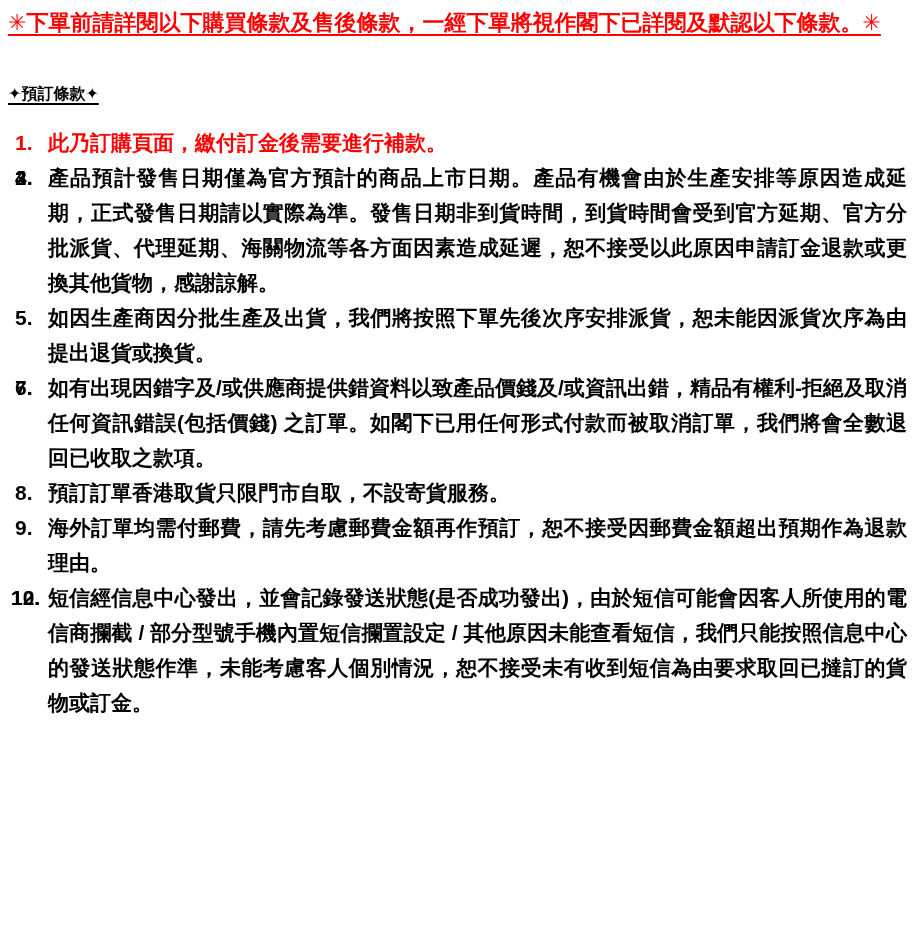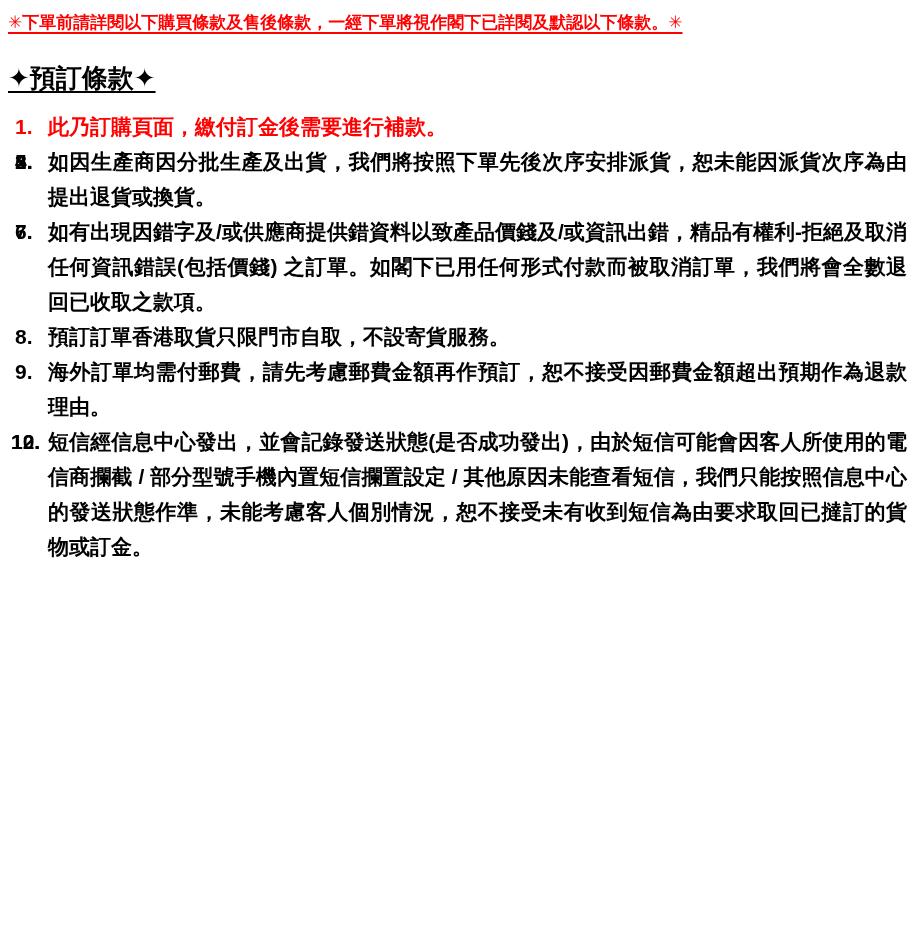--- a/index.html
+++ b/index.html
@@ -13,30 +13,30 @@
     background:#ffffff;
     font-family:"Liberation Sans","DejaVu Sans",sans-serif;
   }
   body{
     min-height:948px;
     padding:8px 6px 6px 8px;
     color:var(--black);
     font-weight:700;
   }
   .warning-banner{
-    font-size:17px;
+    font-size:22px;
     line-height:30px;
     color:var(--red);
     text-decoration:underline;
     text-decoration-thickness:2px;
     text-underline-offset:4px;
   }
   .section-title{
-    margin-top:26px;
-    font-size:26px;
+    margin-top:42px;
+    font-size:16px;
     line-height:28px;
     display:inline-block;
     color:var(--black);
     text-decoration:underline;
     text-decoration-thickness:2px;
     text-underline-offset:4px;
   }
   .terms{
     margin-top:17px;
     list-style:none;
@@ -74,21 +74,21 @@
   <div class="warning-banner">✳下單前請詳閱以下購買條款及售後條款，一經下單將視作閣下已詳閱及默認以下條款。✳</div>
 
   <div>
     <span class="section-title">✦預訂條款✦</span>
   </div>
 
   <ol class="terms" id="terms-list">
       <li class="term red"><span class="num">1.</span><span><span class="seg">此乃訂購頁面，繳付訂金後需要進行補款。</span></span></li>
       <li class="term"><span class="num">2.</span></li>
       <li class="term"><span class="num">3.</span></li>
-      <li class="term"><span class="num">4.</span></li>
+      <li class="term"><span class="num">4.</span><span><span class="seg">產品預計發售日期僅為官方預計的商品上市日期。產品有機會由於生產安排等原因造成延期，正式發售日期請以實際為準。發售日期非到貨時間，到貨時間會受到官方延期、官方分批派貨、代理延期、海關物流等各方面因素造成延遲，恕不接受以此原因申請訂金退款或更換其他貨物，感謝諒解。</span></span></li>
       <li class="term"><span class="num">5.</span><span><span class="seg">如因生產商因分批生產及出貨，我們將按照下單先後次序安排派貨，恕未能因派貨次序為由提出退貨或換貨。</span></span></li>
       <li class="term"><span class="num">6.</span></li>
       <li class="term"><span class="num">7.</span><span><span class="seg">如有出現因錯字及/或供應商提供錯資料以致產品價錢及/或資訊出錯，精品有權利-拒絕及取消任何資訊錯誤(包括價錢) 之訂單。如閣下已用任何形式付款而被取消訂單，我們將會全數退回已收取之款項。</span></span></li>
       <li class="term"><span class="num">8.</span><span><span class="seg">預訂訂單香港取貨只限門市自取，不設寄貨服務。</span></span></li>
       <li class="term"><span class="num">9.</span><span><span class="seg">海外訂單均需付郵費，請先考慮郵費金額再作預訂，恕不接受因郵費金額超出預期作為退款理由。</span></span></li>
       <li class="term wide-num"><span class="num">10.</span></li>
       <li class="term wide-num"><span class="num">12.</span><span><span class="seg">短信經信息中心發出，並會記錄發送狀態(是否成功發出)，由於短信可能會因客人所使用的電信商攔截 / 部分型號手機內置短信攔置設定 / 其他原因未能查看短信，我們只能按照信息中心的發送狀態作準，未能考慮客人個別情況，恕不接受未有收到短信為由要求取回已撻訂的貨物或訂金。</span></span></li>
     </ol>
 
 </div>

